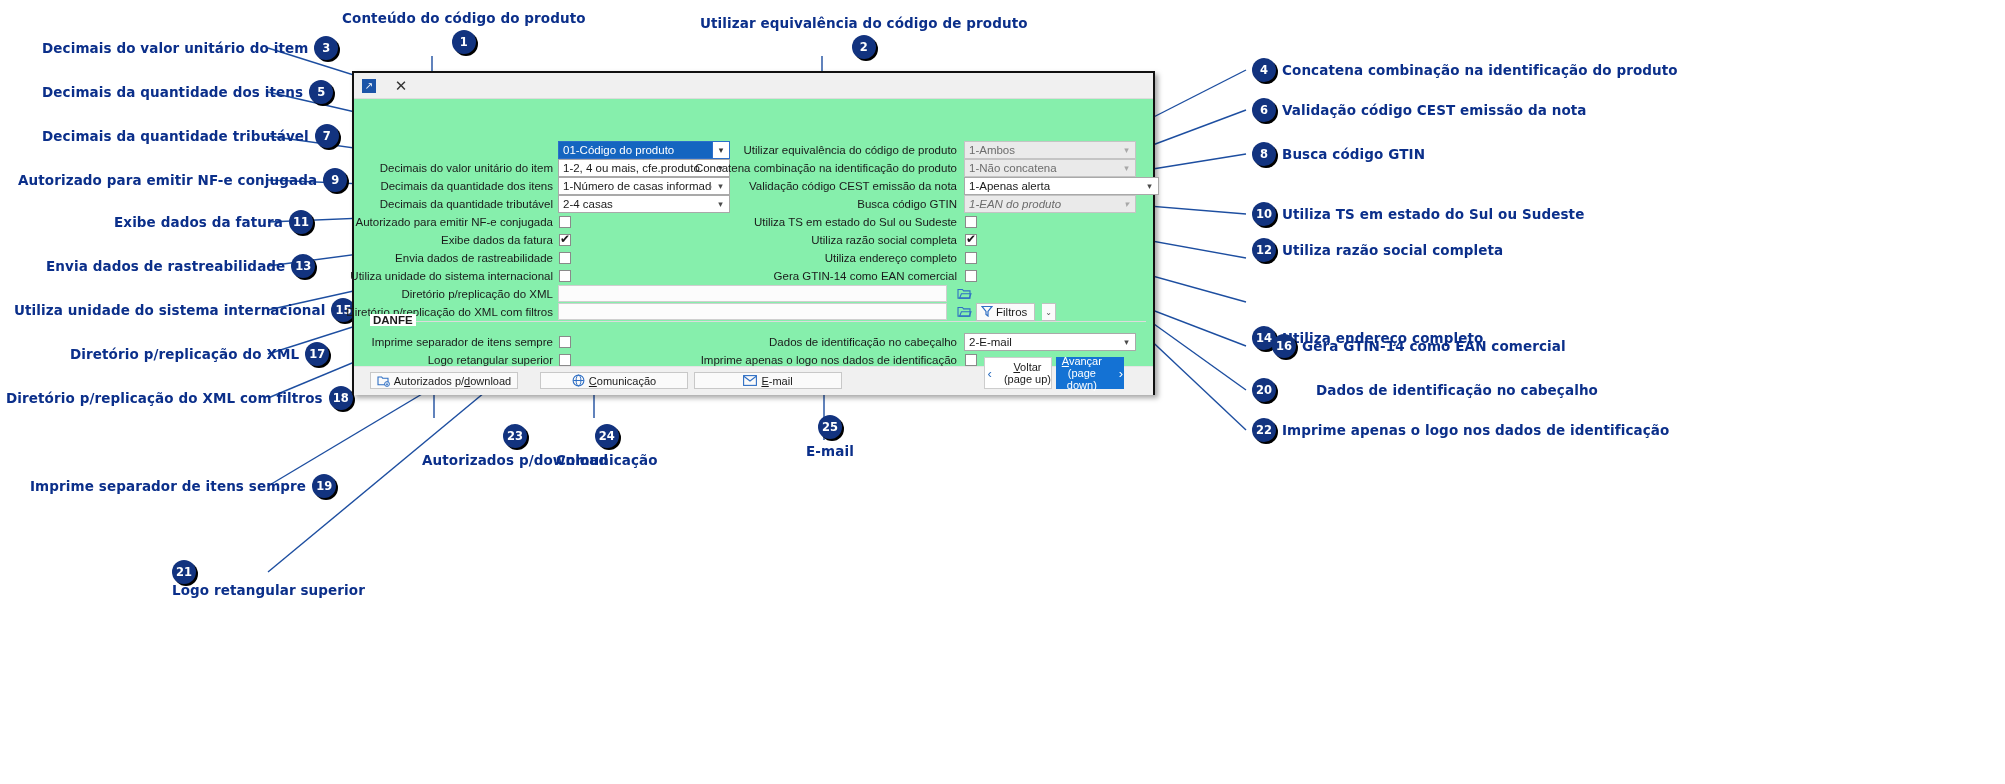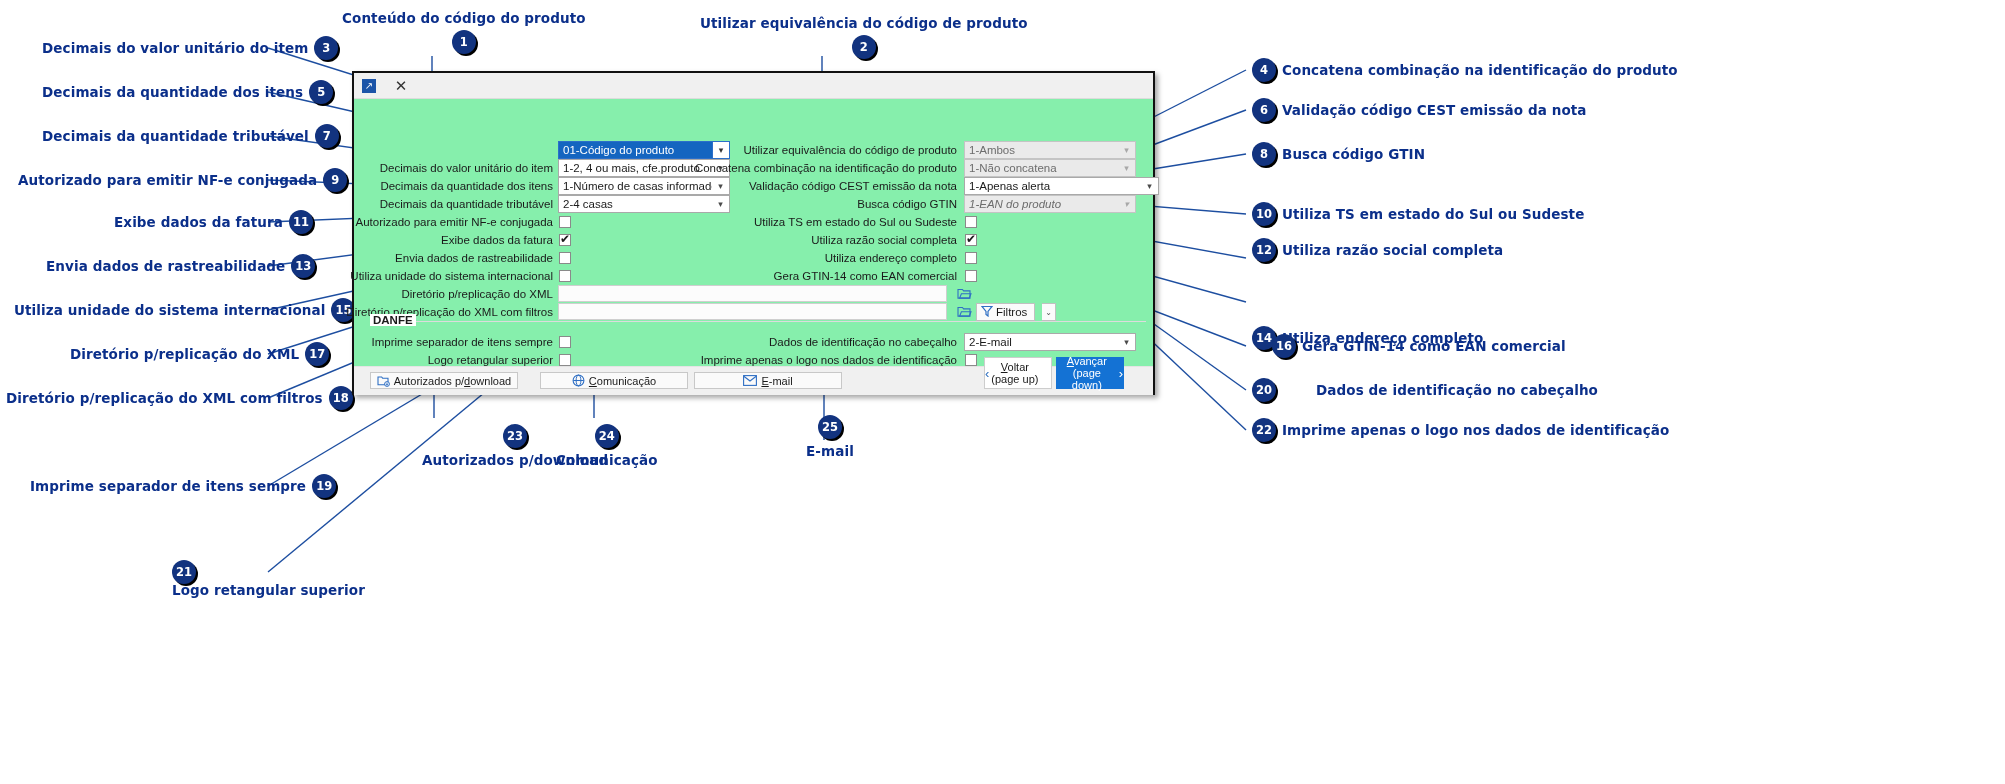--- a/index.html
+++ b/index.html
@@ -214,22 +214,22 @@
   }
   .fbtn .gico { color:#1b54a8; font-size:11px; display:flex; align-items:center; }
   .u { text-decoration:underline; }
 
   .navbtn {
     position:absolute;
     width:68px; height:32px;
     border:1px solid #cdcdcd;
     background:#ffffff;
     display:flex; align-items:center;
-    justify-content:flex-start;
-    gap:2px;
+    justify-content:flex-end;
+    gap:12px;
   }
   .navbtn .lbl {
     font-size:11px; color:#1a1a1a;
     text-align:center; line-height:12px;
   }
   .navbtn .chev { color:#2e6fc0; font-size:13px; }
   .navbtn.primary {
     background:#1472d4; border:1px solid #1472d4;
   }
   .navbtn.primary .lbl { color:#ffffff; }

